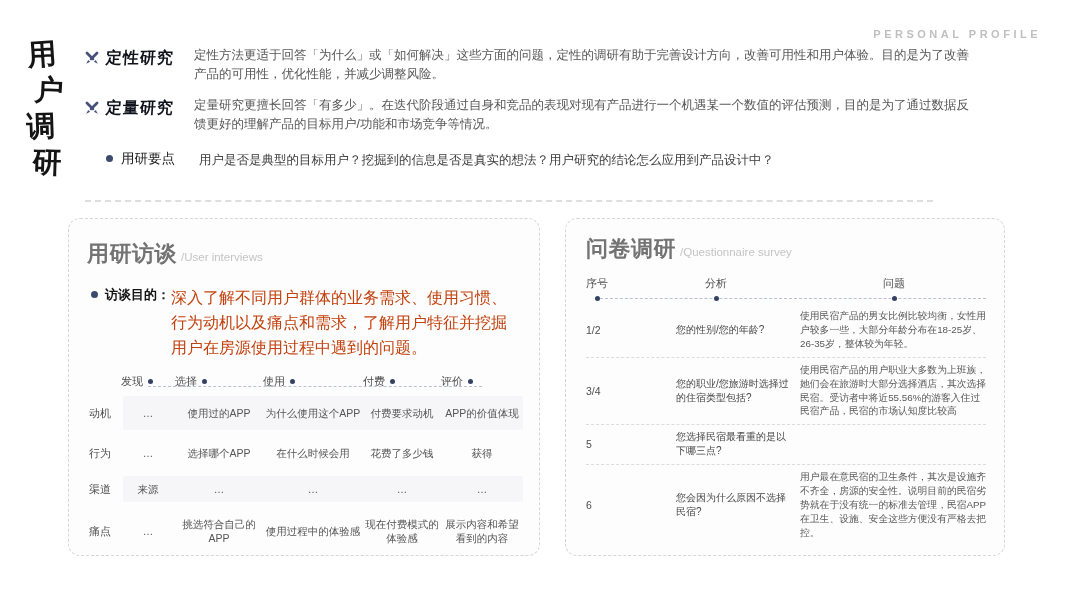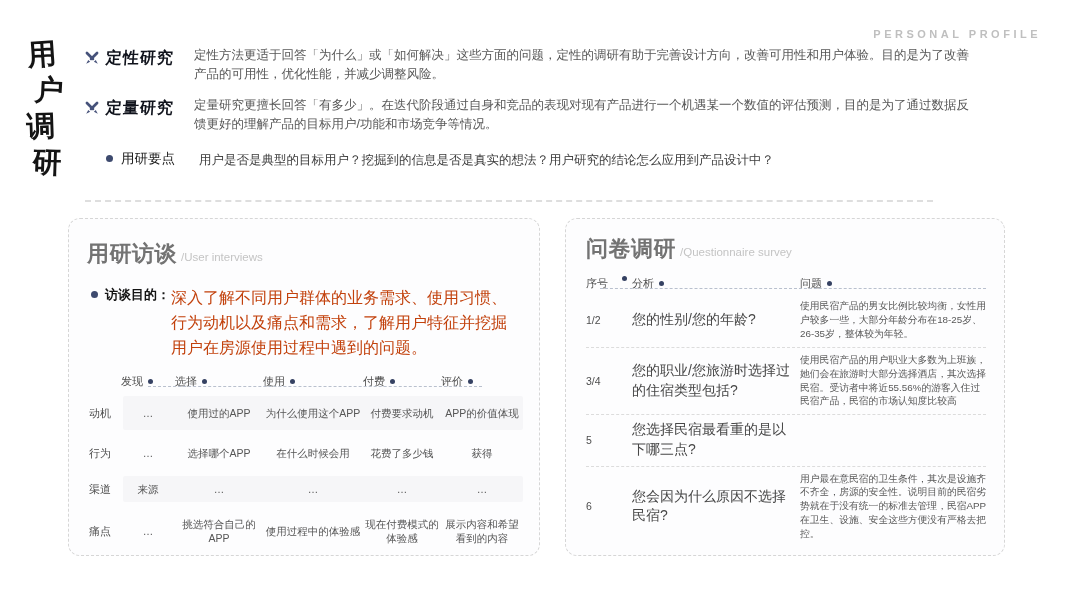--- a/index.html
+++ b/index.html
@@ -66,31 +66,31 @@
   .tl-row .rlabel { font-size:11px; color:#4d4d4d; position:relative; z-index:1; padding-left:2px; }
   .tl-row .rcell { font-size:10.5px; color:#565656; text-align:center; line-height:1.35;
                    position:relative; z-index:1; padding:2px 1px; }
   .tl-row.tall { min-height:52px; }
   .tl-row.short { min-height:32px; }
 
   
   .sv { margin-top:12px; }
   .sv-grid { display:grid; grid-template-columns:46px 168px 188px; }
   .sv-head { position:relative; padding-bottom:3px; }
-  .sv-col { display:flex; gap:5px; }
+  .sv-col { display:flex; flex-direction:column; gap:5px; }
   .sv-col .sv-label { font-size:11px; color:#4d4d4d; }
   .sv-col.c-left { align-items:flex-start; }
   .sv-col.c-left .tl-dot { margin-left:9px; }
   .sv-col.c-center { align-items:center; }
   .sv-line { position:absolute; left:14px; right:0; bottom:5px; border-top:1.5px dashed #b9c0ce; }
 
   .srow { align-items:center; padding:5px 0 6px 0; border-bottom:1px dashed #dcdcdc; }
   .srow:last-child { border-bottom:none; }
   .sno { font-size:10.5px; color:#4d4d4d; align-self:center; }
-  .sq  { font-size:14px; color:#474747; line-height:1.4; padding-right:10px; align-self:center; }
+  .sq  { font-size:10px; color:#474747; line-height:1.4; padding-right:10px; align-self:center;margin-left:44px; }
   .sa  { font-size:9.8px; color:#585858; line-height:1.42; align-self:center; }
 </style>
 </head>
 <body>
 
 <div class="page">
 
   <div class="brand">PERSONAL PROFILE</div>
 
   <div class="vtitle">

